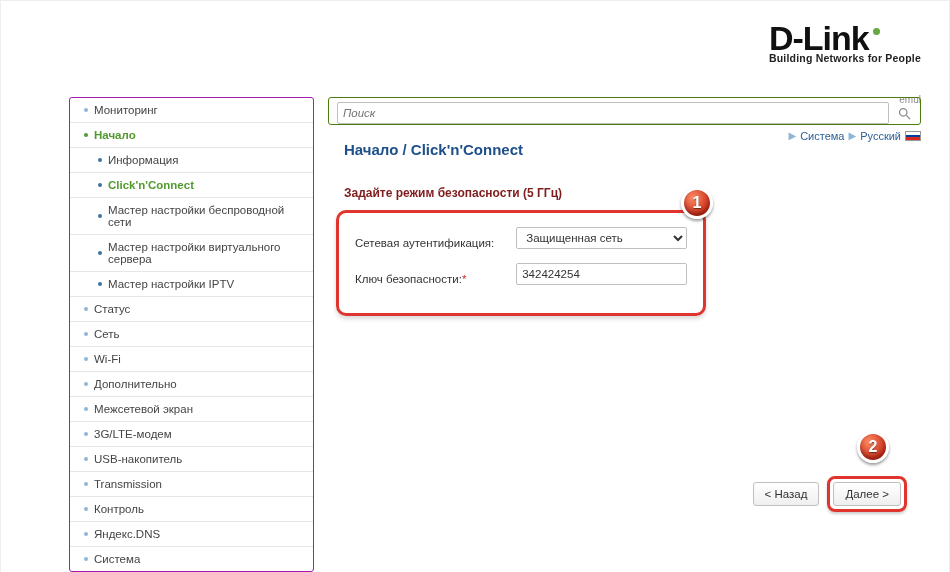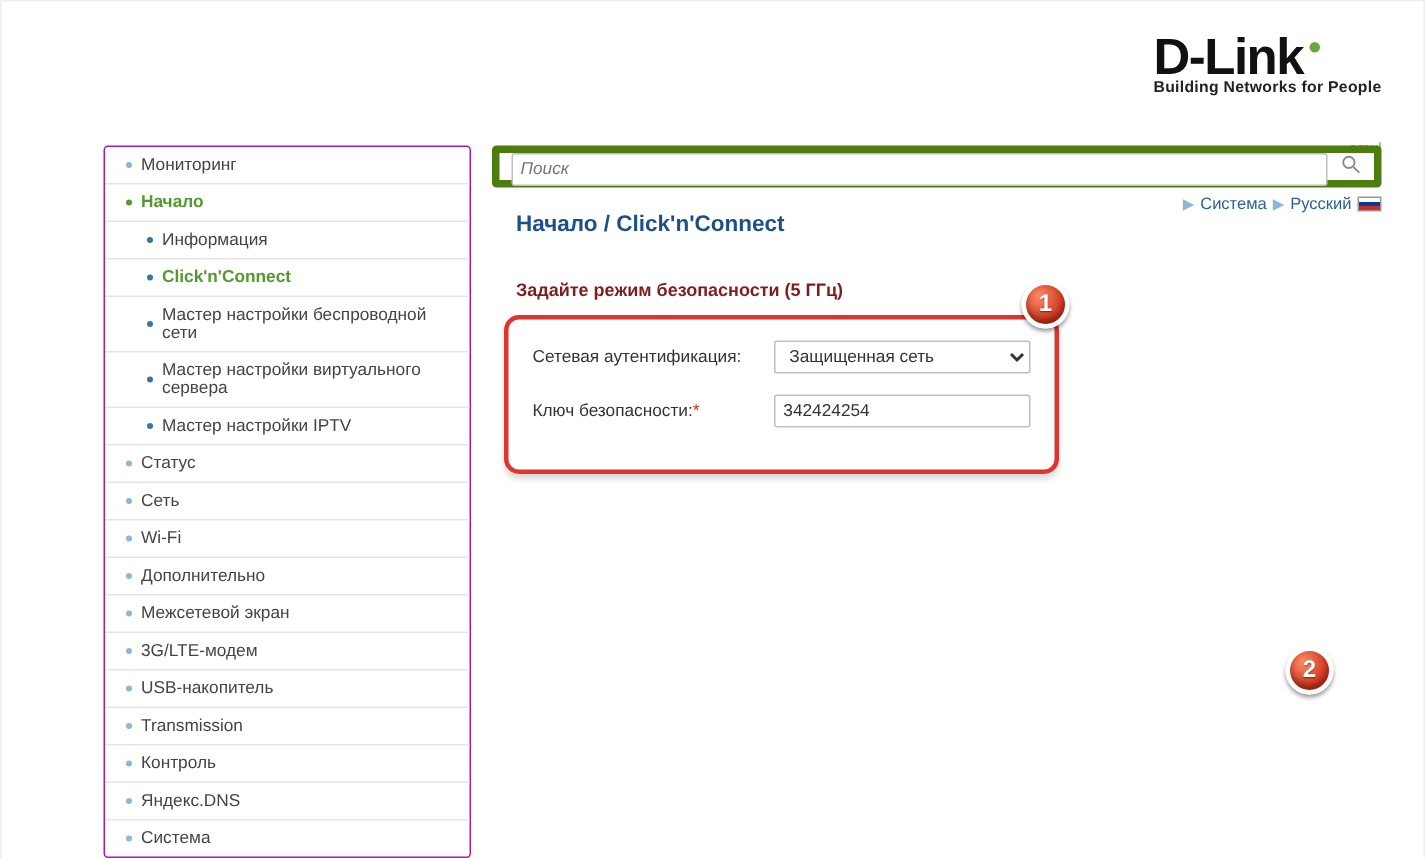--- a/index.html
+++ b/index.html
@@ -41,27 +41,27 @@
   .nav-item { border-bottom:1px solid #e6e6e6; padding:6px 8px 6px 14px; display:flex; align-items:center; gap:6px; cursor:pointer; font-size:11.5px; color:#444;}
   .nav-item:last-child { border-bottom:none; }
   .nav-item.sub { padding-left:28px; }
   .nav-item .dot { width:4px; height:4px; border-radius:50%; background:#8fb6d7; flex:0 0 4px;}
   .nav-item.sub .dot { background:#3b74a3;}
   .nav-item.active-top { color:#529a2e; font-weight:700;}
   .nav-item.active-top .dot { background:#529a2e;}
   .nav-item.active-sub { color:#529a2e; font-weight:700;}
   
   .main { flex:1; }
-  .searchbar { border:5px solid #4d7c0f; border-radius:3px; height:28px; display:flex; align-items:flex-start; padding:0 8px; color:#9aa0a6; font-style:italic; margin-bottom:16px; gap:8px;}
+  .searchbar { border:1px solid #4d7c0f; border-radius:3px; height:28px; display:flex; align-items:flex-end; padding:0 8px; color:#9aa0a6; font-style:italic; margin-bottom:16px; gap:8px;}
   .searchbar input { flex:1; border:none; outline:none; font-size:12px; font-style:italic; color:#333; background:transparent;}
   .search-icon svg { stroke:#888; }
   .crumb { font-size:15px; font-weight:700; color:#1d4f8a; margin:6px 0 28px 16px;}
   .section-title { color:#7f1d1d; font-weight:700; font-size:12px; margin-left:16px; margin-bottom:10px;}
   .form-box { border:3px solid #e0352f; border-radius:10px; padding:14px 16px 16px 16px; margin-left:8px; width:370px; position:relative; box-shadow:0 3px 4px rgba(0,0,0,.15);}
-  .frow { display:flex; align-items:center; gap:10px; margin-bottom:14px;}
+  .frow { display:flex; align-items:flex-end; gap:10px; margin-bottom:14px;}
   .frow:last-child { margin-bottom:12px;}
   .flabel { width:160px; font-size:11.5px; color:#333;}
   .req { color:#d52b1e; }
   select, input[type=text] { width:180px; height:22px; border:1px solid #bfbfbf; border-radius:2px; padding:2px 5px; font-size:11.5px; background:#fff; color:#333;}
   select { appearance:auto; }
   
   .annot { position:absolute; width:32px; height:32px; border-radius:50%;
     background: radial-gradient(circle at 35% 30%, #ff8c66, #c82d19 70%);
     border:3px solid #fff; box-shadow:0 2px 3px rgba(0,0,0,.4), inset 0 -3px 4px rgba(0,0,0,.3);
     color:#fff; font-weight:900; font-size:16px; display:flex; align-items:center; justify-content:center;
@@ -200,16 +200,22 @@
           </select>
         </div>
         <div class="frow">
           <div class="flabel"><span>Ключ безопасности:</span><span class="req">*</span></div>
           <input type="text" value="342424254" style="">
         </div>
       </div>
     </div>
   </div>
 
+  <div class="btnrow">
+    <button class="btn">&lt; Назад</button>
+    <span class="btn-next-wrap">
+      <button class="btn">Далее &gt;</button>
+    </span>
+  </div>
 
   <div class="annot annot-1">1</div>
   <div class="annot annot-2">2</div>
 </div>
 
 </body></html>

